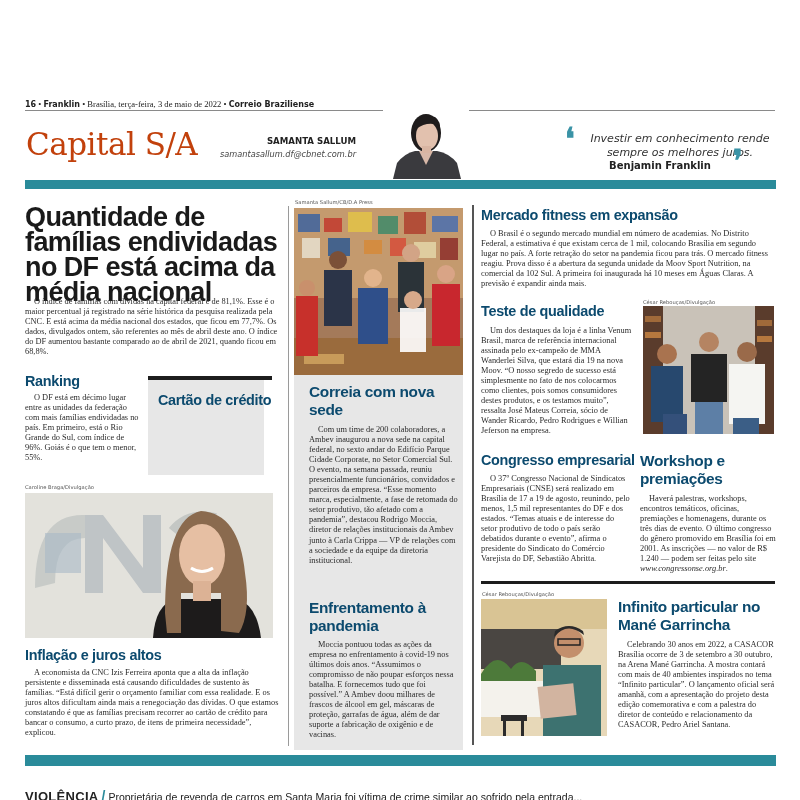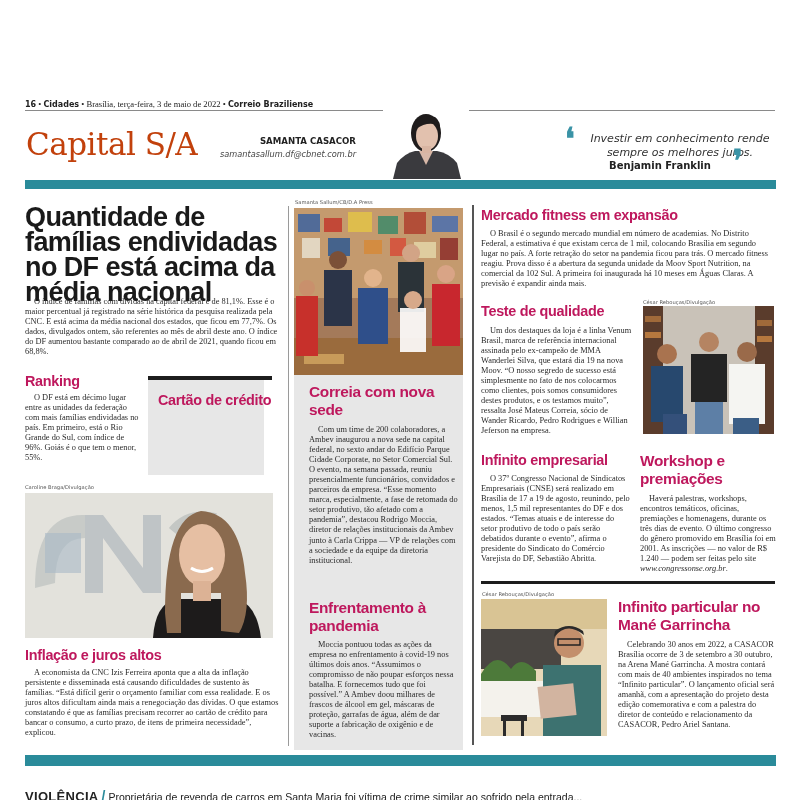--- a/index.html
+++ b/index.html
@@ -23,21 +23,21 @@
   .quote-close { left: 733px; top: 146px; font-family: "DejaVu Serif", serif; font-size: 30px; font-weight: bold; color: #3a93a6; line-height: 30px; }
   .quote-text { left: 584px; top: 132px; width: 192px; font-family: "DejaVu Sans", sans-serif; font-style: italic; font-size: 11px; line-height: 14px; color: #333; text-align: center; }
   .quote-author { left: 600px; top: 160px; width: 120px; text-align: center; font-family: "DejaVu Sans", sans-serif; font-weight: bold; font-size: 10px; color: #222; }
 
   .teal-bar { left: 25px; width: 751px; height: 9px; background: #2a8b9a; }
   .teal-top { top: 180px; }
   .teal-bottom { top: 755px; height: 11px; }
 
   
   h1.headline { left: 25px; top: 205px; width: 260px; font-family: "Liberation Sans", sans-serif; font-weight: bold; font-size: 27px; line-height: 25px; letter-spacing: -0.6px; color: #1a1a1a; }
-  h2 { font-family: "Liberation Sans", sans-serif; font-weight: bold; color: #be185d; letter-spacing: -0.3px; }
+  h2 { font-family: "Liberation Sans", sans-serif; font-weight: bold; color: #0c4a6e; letter-spacing: -0.3px; }
   h2.sec { font-size: 14.4px; line-height: 17px; }
   h2.sec-lg { font-size: 15.4px; line-height: 18px; }
   p.body { font-family: Liberation Serif, serif; font-size: 8.35px; line-height: 10.05px; color: #2b2b2b; text-indent: 9px; }
   p.body i { font-style: italic; }
 
   .credit { font-family: "DejaVu Sans", sans-serif; font-size: 5.2px; color: #555; line-height: 7px; white-space: nowrap; }
 
   
   .vrule { width: 2px; background: #555; }
 
@@ -53,30 +53,30 @@
   .teaser { left: 25px; top: 788px; width: 760px; height: 14px; font-family: "Liberation Sans", sans-serif; font-size: 10.5px; white-space: nowrap; overflow: hidden; color: #222; }
   .teaser b { font-weight: 900; font-size: 13px; letter-spacing: 0.3px; }
   .teaser .slash { color: #2a8b9a; font-weight: bold; font-size: 14px; margin: 0 3px; }
 </style>
 </head>
 <body>
 
 <div class="abs folio">
   <b>16</b>
   <span>•</span>
-  <b>Cidades</b>
+  <b>Franklin</b>
   <span>•</span>
   <span>Brasília, terça-feira, 3 de maio de 2022</span>
   <span>•</span>
   <b>Correio Braziliense</b>
 </div>
 <div class="abs folio-rule"></div>
 
 <div class="abs column-title">Capital S/A</div>
-<div class="abs author-name">SAMANTA CASACOR</div>
+<div class="abs author-name">SAMANTA SALLUM</div>
 <div class="abs author-email">samantasallum.df@cbnet.com.br</div>
 
 <div class="abs author-photo">
   <svg viewBox="0 0 86 78" width="86" height="78">
     <rect width="86" height="78" fill="#ffffff"></rect>
     <path d="M10 78 L14 62 Q22 52 32 50 L54 50 Q66 52 74 62 L78 78 Z" fill="#3a3a3e"></path>
     <path d="M36 50 L43 64 L50 50 Z" fill="#d8b8a8"></path>
     <ellipse cx="43" cy="32" rx="15" ry="19" fill="#1f1c1c"></ellipse>
     <ellipse cx="44" cy="35" rx="11" ry="14" fill="#e2c1ae"></ellipse>
     <path d="M30 26 Q36 12 52 16 Q58 20 57 30 L55 24 Q44 20 33 28 Z" fill="#1f1c1c"></path>
@@ -193,21 +193,21 @@
     <rect x="48" y="48" width="36" height="48" fill="#242424"></rect>
       <circle cx="66" cy="36" r="10" fill="#b58462"></circle>
     <rect x="52" y="96" width="28" height="32" fill="#5d7fa6"></rect>
     <rect x="86" y="58" width="36" height="60" fill="#f5f5f2"></rect>
       <circle cx="104" cy="46" r="10" fill="#9a6a4a"></circle>
     <rect x="20" y="108" width="24" height="20" fill="#34507a"></rect>
     <rect x="90" y="112" width="26" height="16" fill="#3b5e86"></rect>
   </svg>
 </div>
 
-<h2 class="abs sec" style="left:481px; top:452px; white-space:nowrap;">Infinito empresarial</h2>
+<h2 class="abs sec" style="left:481px; top:452px; white-space:nowrap;">Congresso empresarial</h2>
 <p class="abs body" style="left:481px; top:474px; width:150px;">O 37º Congresso Nacional de Sindicatos Empresariais (CNSE) será realizado em Brasília de 17 a 19 de agosto, reunindo, pelo menos, 1,5 mil representantes do DF e dos estados. “Temas atuais e de interesse do setor produtivo de todo o país serão debatidos durante o evento”, afirma o presidente do Sindicato do Comércio Varejista do DF, Sebastião Abritta.</p>
 
 <h2 class="abs sec-lg" style="left:640px; top:452px; width:130px;">Workshop e premiações</h2>
 <p class="abs body" style="left:640px; top:494px; width:136px;"><span>Haverá palestras, workshops, encontros temáticos, oficinas, premiações e homenagens, durante os três dias de evento. O último congresso do gênero promovido em Brasília foi em 2001. As inscrições — no valor de R$ 1.240 — podem ser feitas pelo site </span><i>www.congressonse.org.br</i><span>.</span></p>
 
 <div class="abs box-top-rule" style="left:481px; top:581px; width:294px; height:3px;"></div>
 
 <div class="abs credit" style="left:482px; top:591px;">César Rebouças/Divulgação</div>
 <div class="abs photo" style="left:481px; top:599px; width:126px; height:137px;">
   <svg viewBox="0 0 126 137" preserveAspectRatio="none">

